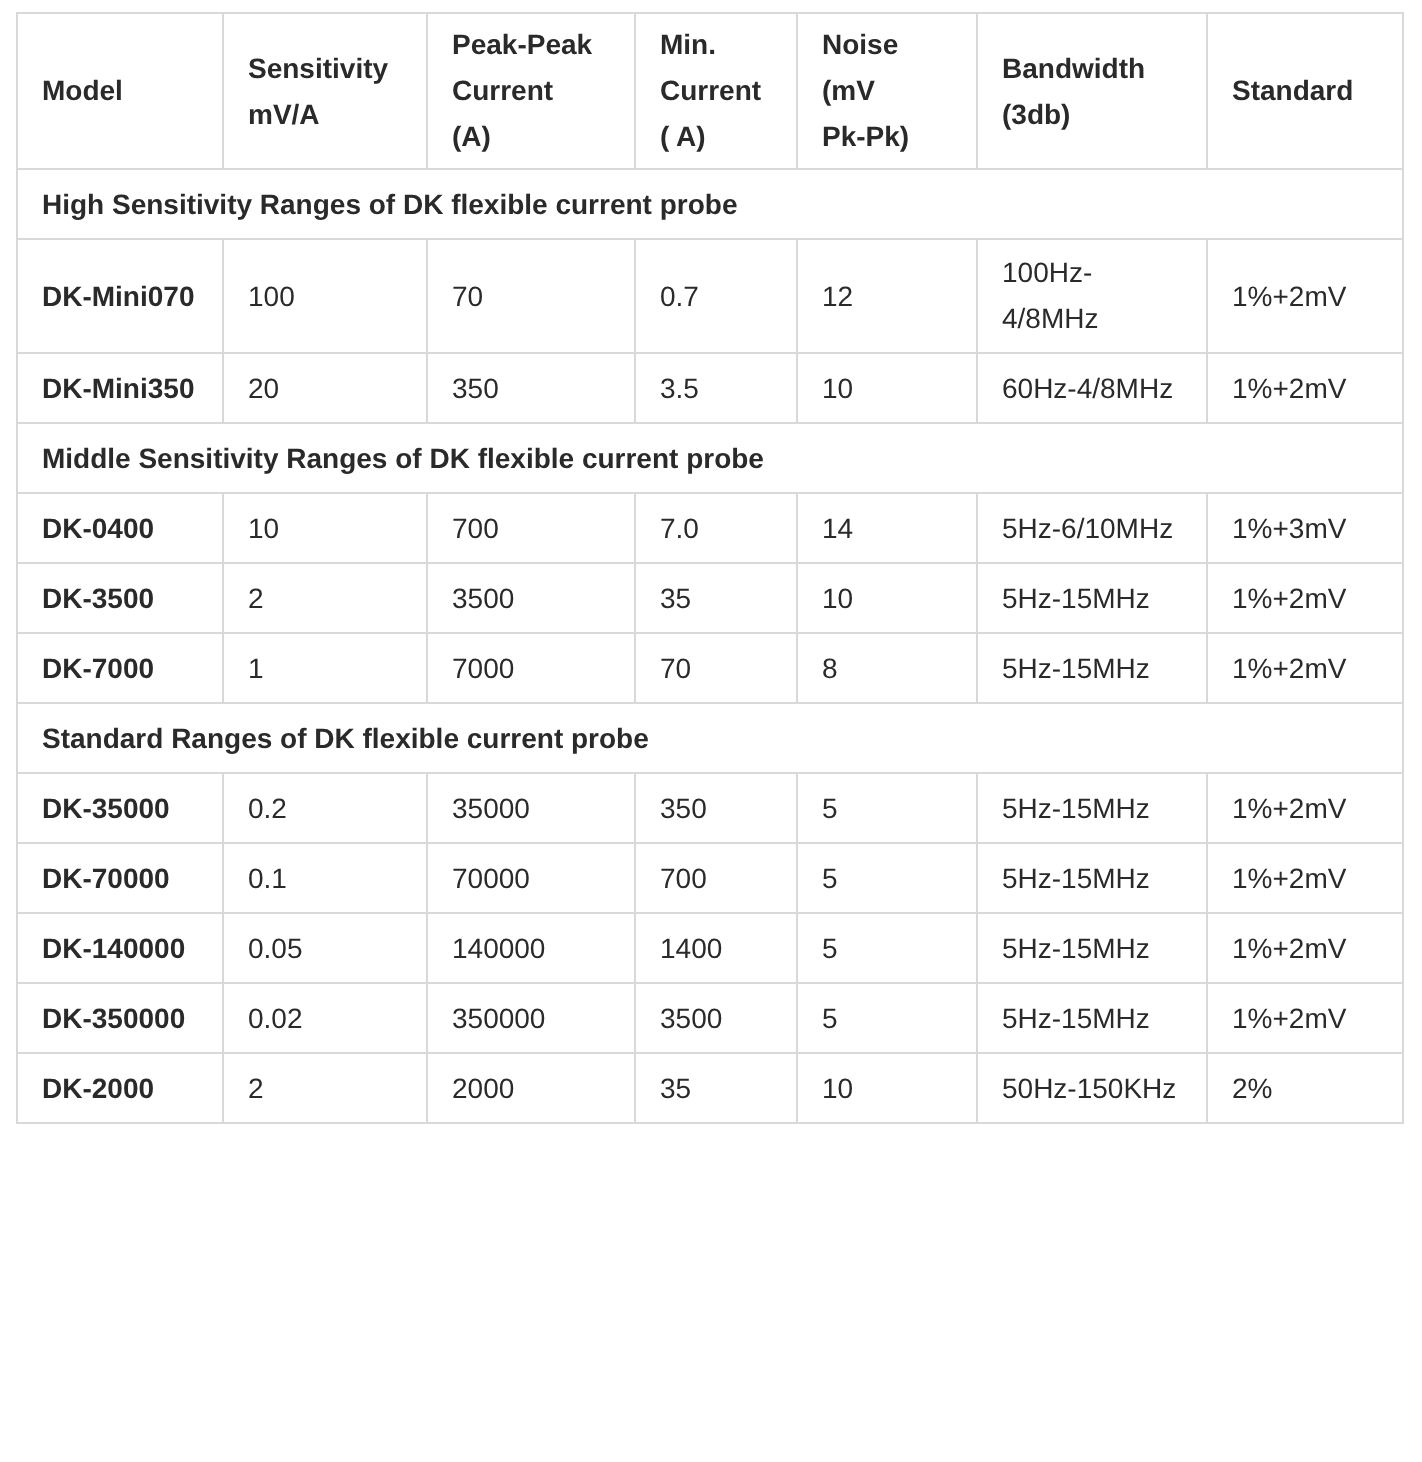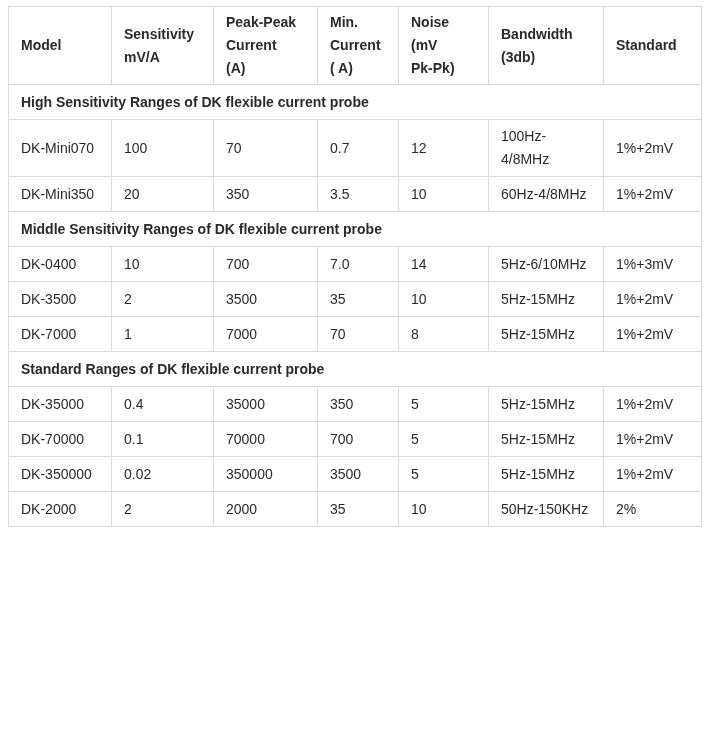--- a/index.html
+++ b/index.html
@@ -25,21 +25,21 @@
     text-align: left;
     vertical-align: middle;
     white-space: pre-line;
     overflow: hidden;
   }
   .spec-table th { font-weight: bold; }
   .row-header  { height: 77px; }
   .row-section td { font-weight: bold; height: 35px; margin-top: 29px; }
   .row-data    { height: 35px; }
   .row-tall    { height: 57px; }
-  td.model     { font-weight: normal; }
+  td.model     { font-weight: bold; }
 </style>
 </head>
 <body>
 
 <div class="page">
   <table class="spec-table">
     <colgroup>
       <col style="width:103px">
         <col style="width:102px">
         <col style="width:104px">
@@ -119,32 +119,41 @@
         <td>8</td>
         <td>5Hz-15MHz</td>
         <td>1%+2mV</td>
       </tr>
 
       <tr class="row-section">
         <td colspan="7">Standard Ranges of DK flexible current probe</td>
       </tr>
       <tr class="row-data">
         <td class="model">DK-35000</td>
-        <td>0.4</td>
+        <td>0.2</td>
         <td>35000</td>
         <td>350</td>
         <td>5</td>
         <td>5Hz-15MHz</td>
         <td>1%+2mV</td>
       </tr>
       <tr class="row-data">
         <td class="model">DK-70000</td>
         <td>0.1</td>
         <td>70000</td>
         <td>700</td>
+        <td>5</td>
+        <td>5Hz-15MHz</td>
+        <td>1%+2mV</td>
+      </tr>
+      <tr class="row-data">
+        <td class="model">DK-140000</td>
+        <td>0.05</td>
+        <td>140000</td>
+        <td>1400</td>
         <td>5</td>
         <td>5Hz-15MHz</td>
         <td>1%+2mV</td>
       </tr>
       <tr class="row-data">
         <td class="model">DK-350000</td>
         <td>0.02</td>
         <td>350000</td>
         <td>3500</td>
         <td>5</td>

